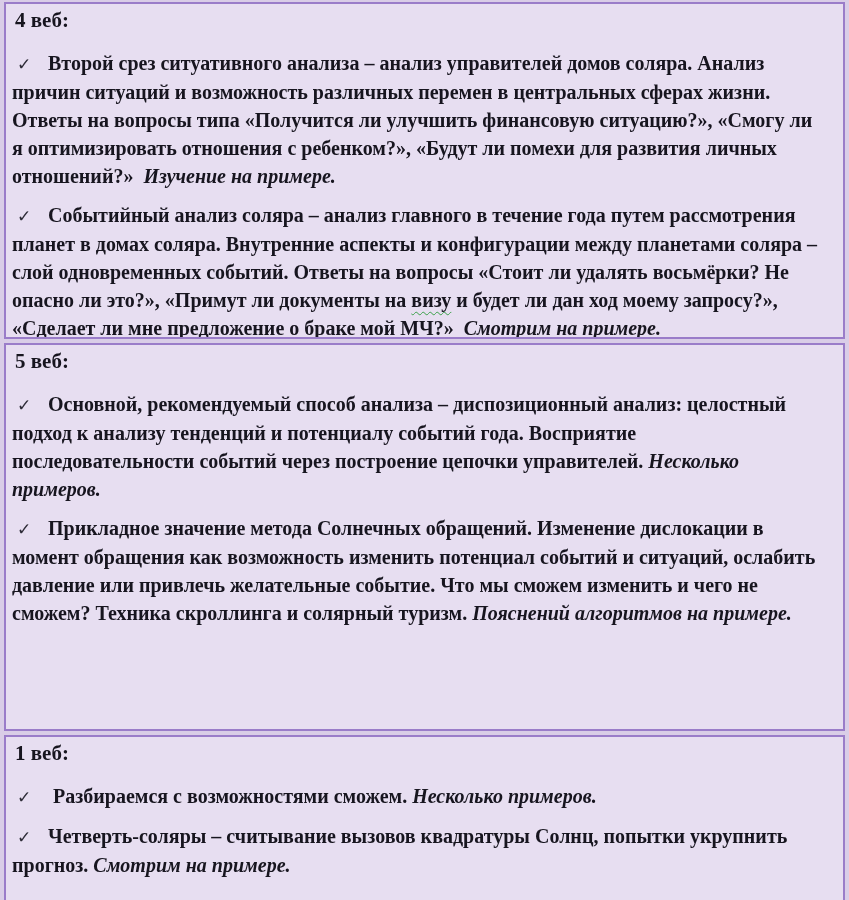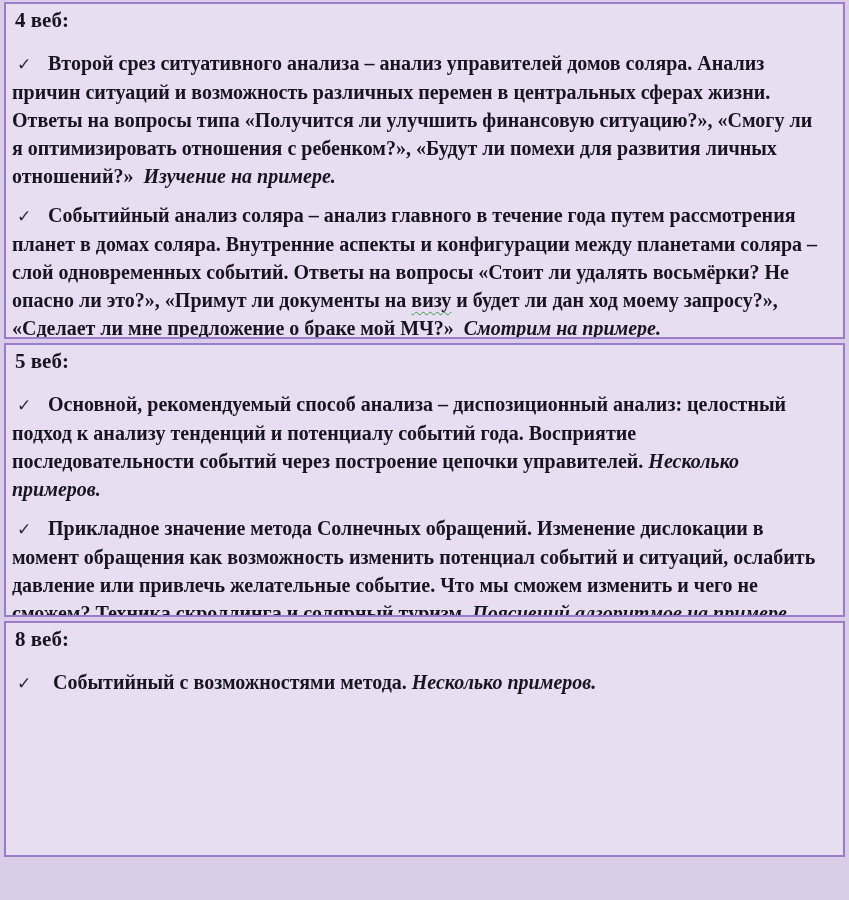--- a/index.html
+++ b/index.html
@@ -22,21 +22,21 @@
     padding:2px 4px 7px 4px;
   }
   .box{
     border:2px solid var(--border);
     background:var(--box-bg);
     padding:0 14px 4px 6px;
     margin-bottom:4px;
     overflow:hidden;
   }
   .box-1{height:337px;}
-  .box-2{height:274px;}
+  .box-2{height:388px;}
   .box-3{height:236px;}
   .heading{
     font-size:21px;
     font-weight:bold;
     color:var(--text);
     line-height:28px;
     margin:2px 0 15px 3px;
   }
   .bullet{
     font-size:20px;
@@ -80,19 +80,20 @@
 
   <section class="box box-2">
     <h2 class="heading">5 веб:</h2>
     <div class="bullets">
         <div class="bullet"><span class="check">✓</span><span class="seg">Основной, рекомендуемый способ анализа – диспозиционный анализ: целостный подход к анализу тенденций и потенциалу событий года. Восприятие последовательности событий через построение цепочки управителей. </span><span class="seg italic">Несколько примеров.</span></div>
         <div class="bullet"><span class="check">✓</span><span class="seg">Прикладное значение метода Солнечных обращений. Изменение дислокации в момент обращения как возможность изменить потенциал событий и ситуаций, ослабить давление или привлечь желательные событие. Что мы сможем изменить и чего не сможем? Техника скроллинга и солярный туризм. </span><span class="seg italic">Пояснений алгоритмов на примере.</span></div>
       </div>
   </section>
 
   <section class="box box-3">
-    <h2 class="heading">8 веб:</h2>
+    <h2 class="heading">1 веб:</h2>
     <div class="bullets">
-        <div class="bullet"><span class="check">✓</span><span class="seg"> Событийный с возможностями метода. </span><span class="seg italic">Несколько примеров.</span></div>
+        <div class="bullet"><span class="check">✓</span><span class="seg"> Разбираемся с возможностями сможем. </span><span class="seg italic">Несколько примеров.</span></div>
+        <div class="bullet"><span class="check">✓</span><span class="seg">Четверть-соляры – считывание вызовов квадратуры Солнц, попытки укрупнить прогноз. </span><span class="seg italic">Смотрим на примере.</span></div>
       </div>
   </section>
 
 </div>
 
 </body></html>

